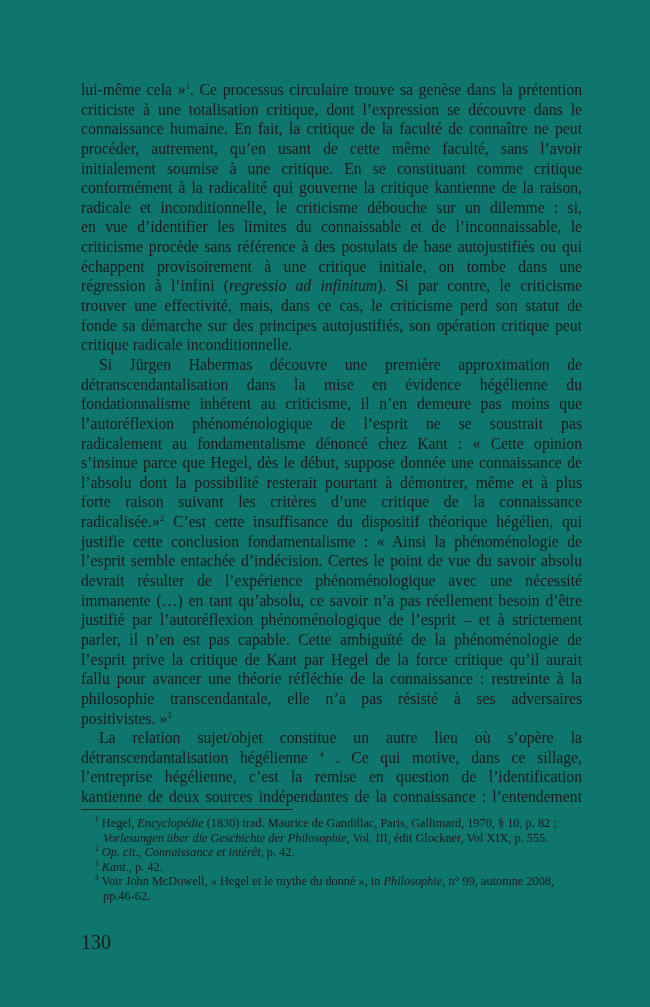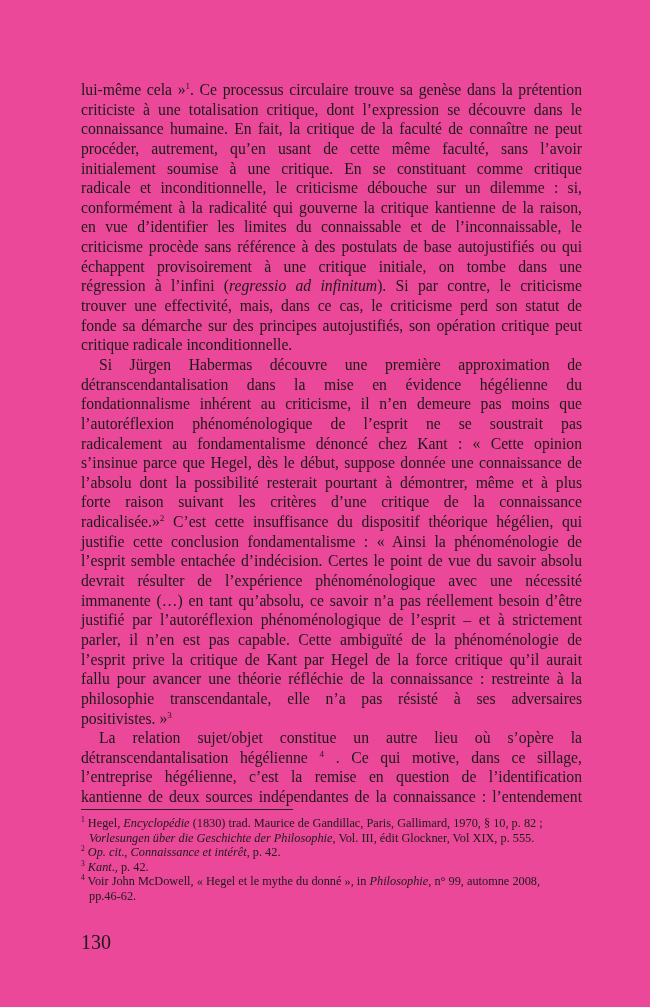--- a/index.html
+++ b/index.html
@@ -1,55 +1,55 @@
 <!DOCTYPE html>
 <html><head>
 <meta charset="utf-8">
 <style>
   html, body { margin: 0; padding: 0; background: #ffffff; }
   body { width: 650px; height: 1007px; position: relative; overflow: hidden; }
-  .page { position: absolute; left: 0; top: 0; width: 650px; height: 1007px; background: #ec4899; text-decoration: underline; }
+  .page { position: absolute; left: 0; top: 0; width: 650px; height: 1007px; background: #0f766e; text-decoration: underline; }
   .body-text {
     position: absolute; left: 81px; top: 80px; width: 501px;
     font-family: "Liberation Serif", "DejaVu Serif", serif;
     font-size: 15.7px; color: #1a1a1a; line-height: 19.65px;
   }
   .line { display: block; white-space: nowrap; text-align: justify; text-align-last: justify; height: 19.65px; overflow: visible; }
   .line.last { text-align-last: left; }
   .line.indent { padding-left: 18px; }
   sup { font-size: 9px; line-height: 0; vertical-align: 6px; }
   i { font-style: italic; }
   .rule { position: absolute; left: 81px; top: 809px; width: 212px; height: 0; border-top: 1px solid #222; }
   .footnotes {
     position: absolute; left: 81px; top: 816px; width: 505px;
     font-family: "Liberation Serif", "DejaVu Serif", serif;
     font-size: 12.3px; color: #1a1a1a; line-height: 14.6px;
   }
-  .fn-line { display: block; white-space: nowrap; }
+  .fn-line { display: block; white-space: nowrap; margin-left: 14px; }
   .fn-line.cont { padding-left: 8px; }
   .fn-line sup { font-size: 7.5px; vertical-align: 5px; }
   .folio {
     position: absolute; left: 81px; top: 931px;
     font-family: "Liberation Serif", "DejaVu Serif", serif;
     font-size: 20px; color: #1a1a1a;
   }
 </style>
 </head>
 <body>
 
 <div class="page">
   <div class="body-text" id="body-text">
       <div>
         <span class="line"><span>lui-même cela »</span><sup>1</sup><span>. Ce processus circulaire trouve sa genèse dans la prétention</span></span>
         <span class="line"><span>criticiste à une totalisation critique, dont l’expression se découvre dans le</span></span>
         <span class="line"><span>connaissance humaine. En fait, la critique de la faculté de connaître ne peut</span></span>
         <span class="line"><span>procéder, autrement, qu’en usant de cette même faculté, sans l’avoir</span></span>
         <span class="line"><span>initialement soumise à une critique. En se constituant comme critique</span></span>
+        <span class="line"><span>conformément à la radicalité qui gouverne la critique kantienne de la raison,</span></span>
         <span class="line"><span>radicale et inconditionnelle, le criticisme débouche sur un dilemme : si,</span></span>
-        <span class="line"><span>conformément à la radicalité qui gouverne la critique kantienne de la raison,</span></span>
         <span class="line"><span>en vue d’identifier les limites du connaissable et de l’inconnaissable, le</span></span>
         <span class="line"><span>criticisme procède sans référence à des postulats de base autojustifiés ou qui</span></span>
         <span class="line"><span>échappent provisoirement à une critique initiale, on tombe dans une</span></span>
         <span class="line"><span>régression à l’infini (</span><i>regressio ad infinitum</i><span>). Si par contre, le criticisme</span></span>
         <span class="line"><span>trouver une effectivité, mais, dans ce cas, le criticisme perd son statut de</span></span>
         <span class="line"><span>fonde sa démarche sur des principes autojustifiés, son opération critique peut</span></span>
         <span class="line last"><span>critique radicale inconditionnelle.</span></span>
       </div>
       <div>
         <span class="line indent"><span>Si Jürgen Habermas découvre une première approximation de</span></span>

